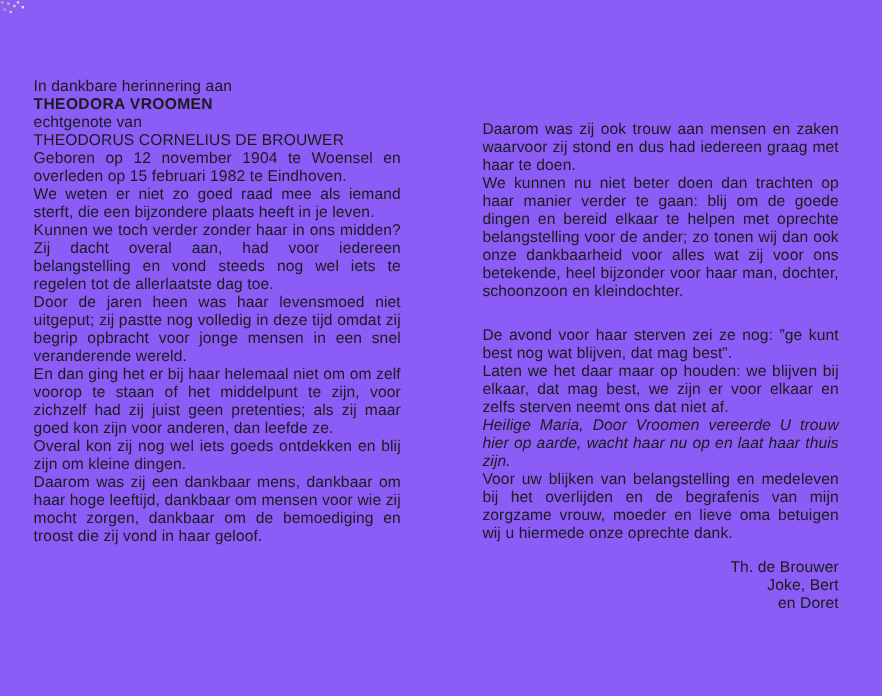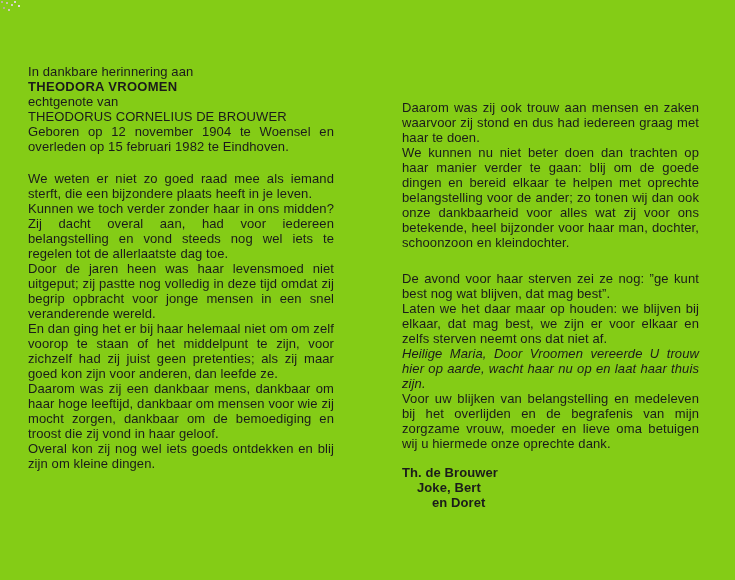--- a/index.html
+++ b/index.html
@@ -4,21 +4,21 @@
 <style>
   html, body {
     margin: 0;
     padding: 0;
     background: #ffffff;
   }
   .page {
     position: relative;
     width: 735px;
     height: 580px;
-    background: #84cc16;
+    background: #8b5cf6;
     overflow: hidden;
     font-family: "Liberation Sans", "DejaVu Sans", sans-serif;
     color: #1b1b1b;
   }
   .speckles {
     position: absolute;
     left: 1px;
     top: 1px;
     width: 2px;
     height: 2px;
@@ -39,27 +39,27 @@
   }
   .col-left  { left: 28px;  width: 306px; }
   .col-right { left: 402px; width: 297px; margin-top: 36px; }
 
   .deceased-name {
     font-weight: bold;
     letter-spacing: 0.3px;
   }
   .m-a { margin-top: 17px; }  
   .m-b { margin-top: 15px; }  
-  .m-c { margin-top: 17px; }  
+  .m-c { }  
   .m-grp2   { margin-top: 21px; }
   .m-prayer { margin-top: 15px; font-style: italic; }
   .m-thanks { margin-top: 76px; }
   .m-sigs   { margin-top: 14px; }
 
-  .sigs p { text-align: left; font-weight: bold; }
+  .sigs p { text-align: right; }
   .sig-1 { padding-left: 15px; }
   .sig-2 { padding-left: 30px; }
 </style>
 </head>
 <body>
 
 <div class="page">
 
   <div class="speckles"></div>
 
@@ -68,22 +68,22 @@
     <p class="deceased-name m-a">THEODORA VROOMEN</p>
     <p class="m-b">echtgenote van</p>
     <p class="m-b">THEODORUS CORNELIUS DE BROUWER</p>
     <p class="m-b">Geboren op 12 november 1904 te Woensel en overleden op 15 februari 1982 te Eindhoven.</p>
 
     <div class="m-c">
       <p>We weten er niet zo goed raad mee als iemand sterft, die een bijzondere plaats heeft in je leven.</p>
       <p>Kunnen we toch verder zonder haar in ons midden? Zij dacht overal aan, had voor iedereen belangstelling en vond steeds nog wel iets te regelen tot de allerlaatste dag toe.</p>
       <p>Door de jaren heen was haar levensmoed niet uitgeput; zij pastte nog volledig in deze tijd omdat zij begrip opbracht voor jonge mensen in een snel veranderende wereld.</p>
       <p>En dan ging het er bij haar helemaal niet om om zelf voorop te staan of het middelpunt te zijn, voor zichzelf had zij juist geen pretenties; als zij maar goed kon zijn voor anderen, dan leefde ze.</p>
+      <p>Overal kon zij nog wel iets goeds ontdekken en blij zijn om kleine dingen.</p>
       <p>Daarom was zij een dankbaar mens, dankbaar om haar hoge leeftijd, dankbaar om mensen voor wie zij mocht zorgen, dankbaar om de bemoediging en troost die zij vond in haar geloof.</p>
-      <p>Overal kon zij nog wel iets goeds ontdekken en blij zijn om kleine dingen.</p>
     </div>
   </div>
 
   <div class="col col-right">
     <div>
       <p>Daarom was zij ook trouw aan mensen en zaken waarvoor zij stond en dus had iedereen graag met haar te doen.</p>
       <p>We kunnen nu niet beter doen dan trachten op haar manier verder te gaan: blij om de goede dingen en bereid elkaar te helpen met oprechte belangstelling voor de ander; zo tonen wij dan ook onze dankbaarheid voor alles wat zij voor ons betekende, heel bijzonder voor haar man, dochter, schoonzoon en kleindochter.</p>
     </div>
 
     <div class="m-grp2">

